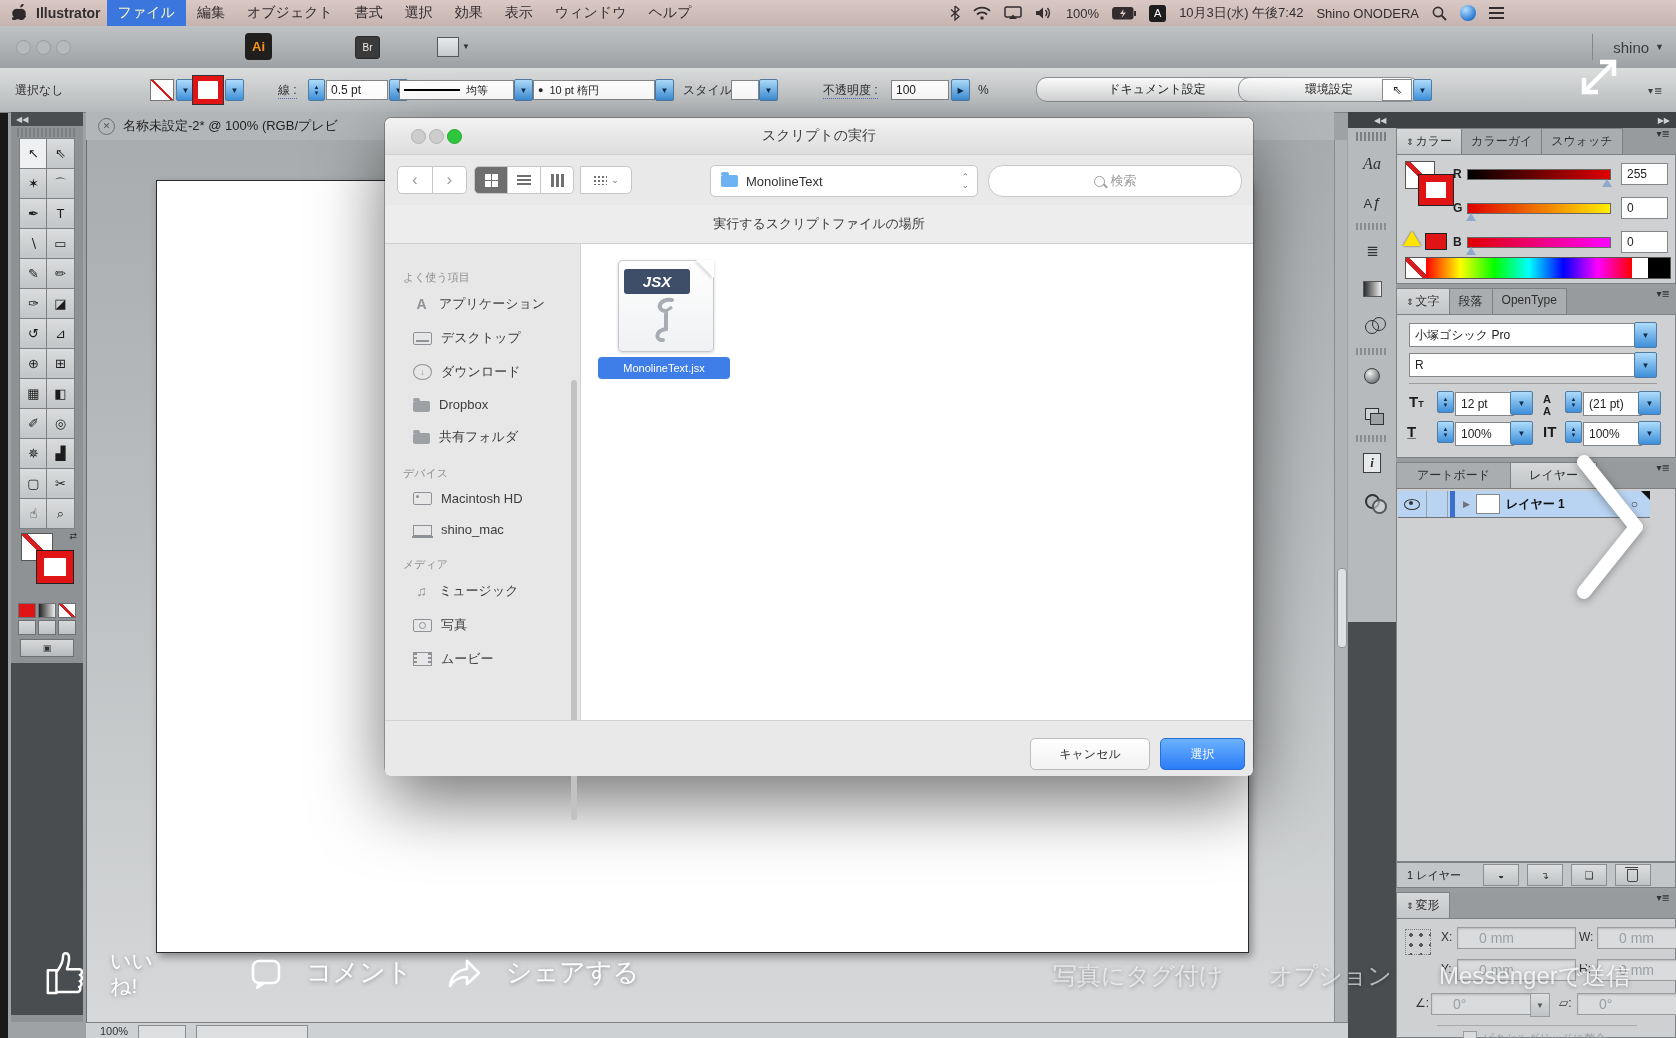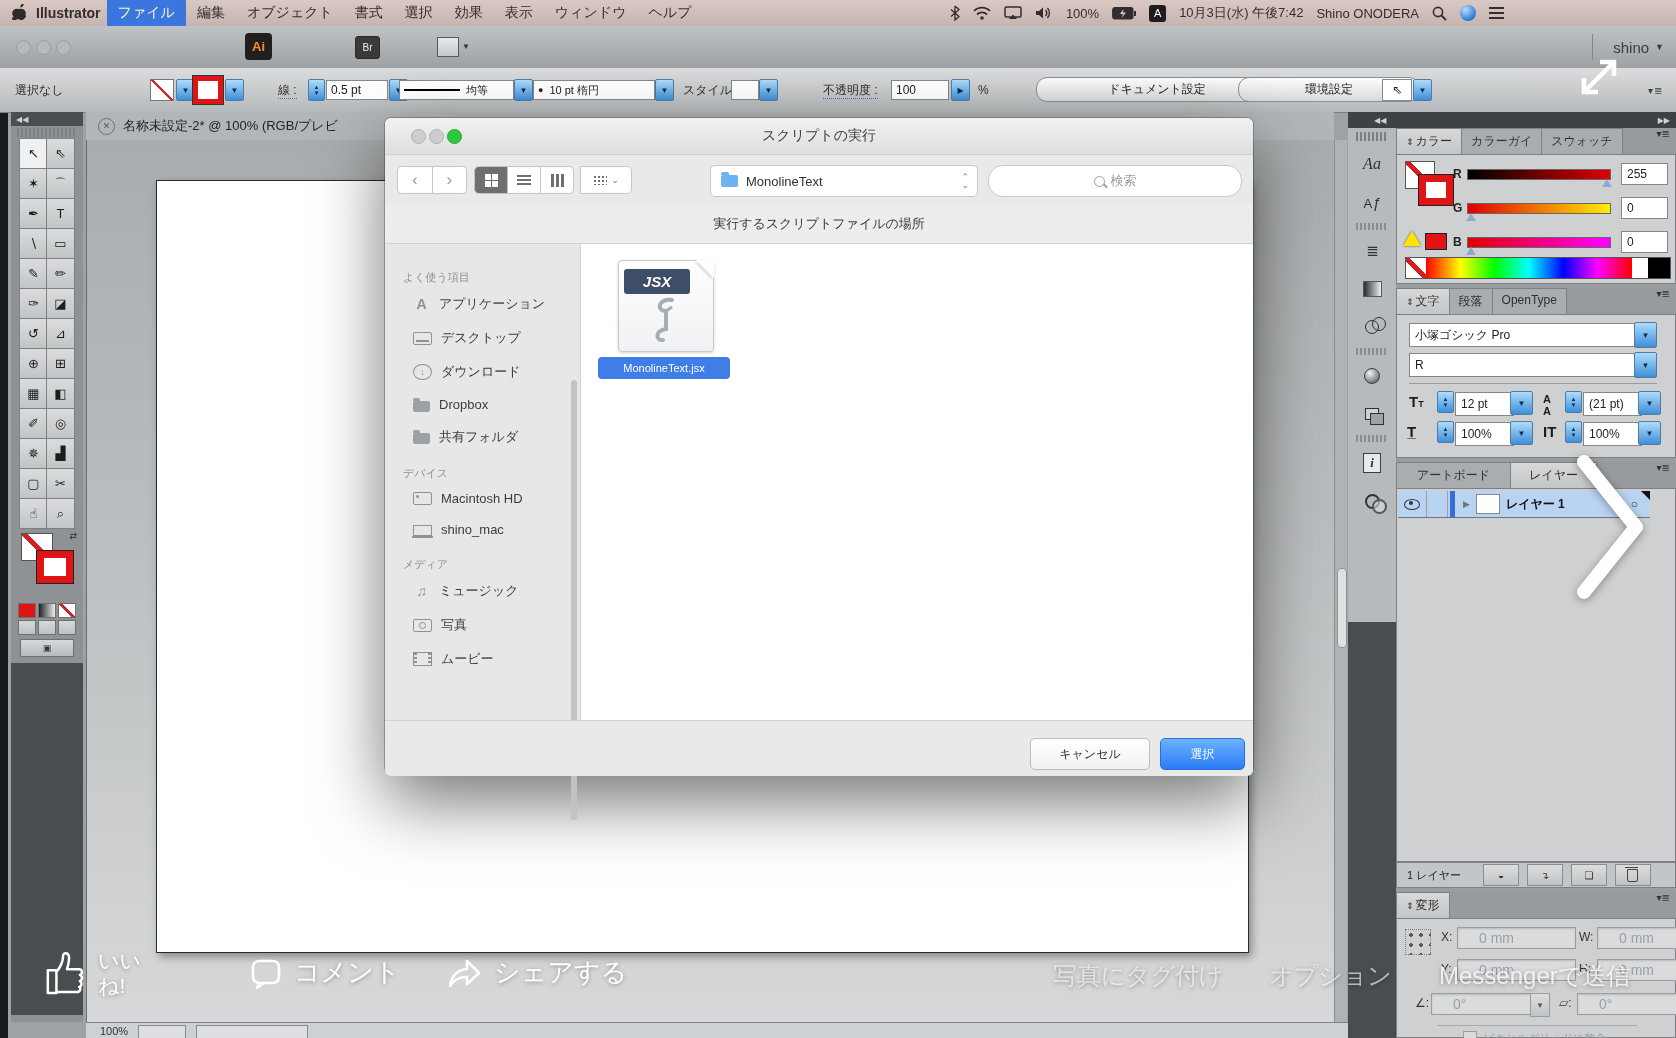--- a/index.html
+++ b/index.html
@@ -218,21 +218,21 @@
   .tf-label{position:absolute;font-size:12px;color:#333;}
   .tf-input{position:absolute;height:20px;background:#d9dbdc;border:1px solid #9a9da0;font-size:14px;color:#9aa0a5;
             display:flex;align-items:center;padding-left:21px;box-shadow:inset 0 1px 2px rgba(0,0,0,.15);}
   .ref-grid{position:absolute;left:8px;top:10px;width:24px;height:24px;background:
       radial-gradient(circle 2px,#55585a 1.8px,transparent 2px) 0 0/10px 10px;border:1px dotted #7e8184;}
   .checkbox{position:absolute;width:12px;height:12px;border:1px solid #9a9da0;background:#d9dbdc;}
   
   .fb{z-index:50;color:#fff;text-shadow:0 1px 4px rgba(0,0,0,.35);}
   #fb-title{left:44px;top:42px;font-size:43px;letter-spacing:1px;}
   .fb-dim{color:rgba(255,255,255,.62);}
-  .fb-act{display:flex;align-items:center;gap:12px;font-size:26px;justify-content:flex-end;}
+  .fb-act{display:flex;align-items:center;gap:24px;font-size:26px;justify-content:flex-end;}
 </style>
 </head>
 <body>
 
 <div id="stage">
 
   <div id="menubar" class="abs">
     <span style="margin-left:12px">
       <svg width="14" height="16" viewBox="0 0 14 16">
           <path fill="#2e2a2c" d="M9.7 0.6c0.2 1-0.3 2-0.9 2.7-0.6 0.7-1.6 1.2-2.5 1.1-0.2-0.9 0.3-1.9 0.9-2.6C7.8 1.1 8.9 0.6 9.7 0.6zM12.6 12.1c-0.5 1.1-0.7 1.6-1.4 2.5-0.9 1.2-2.2 2.6-3.7 2.6-1.4 0-1.8-0.9-3.6-0.9-1.8 0-2.2 0.9-3.6 0.9C-1.2 17.2-2.4 15.9-3.3 14.7z" transform="translate(2,-1)"></path>

